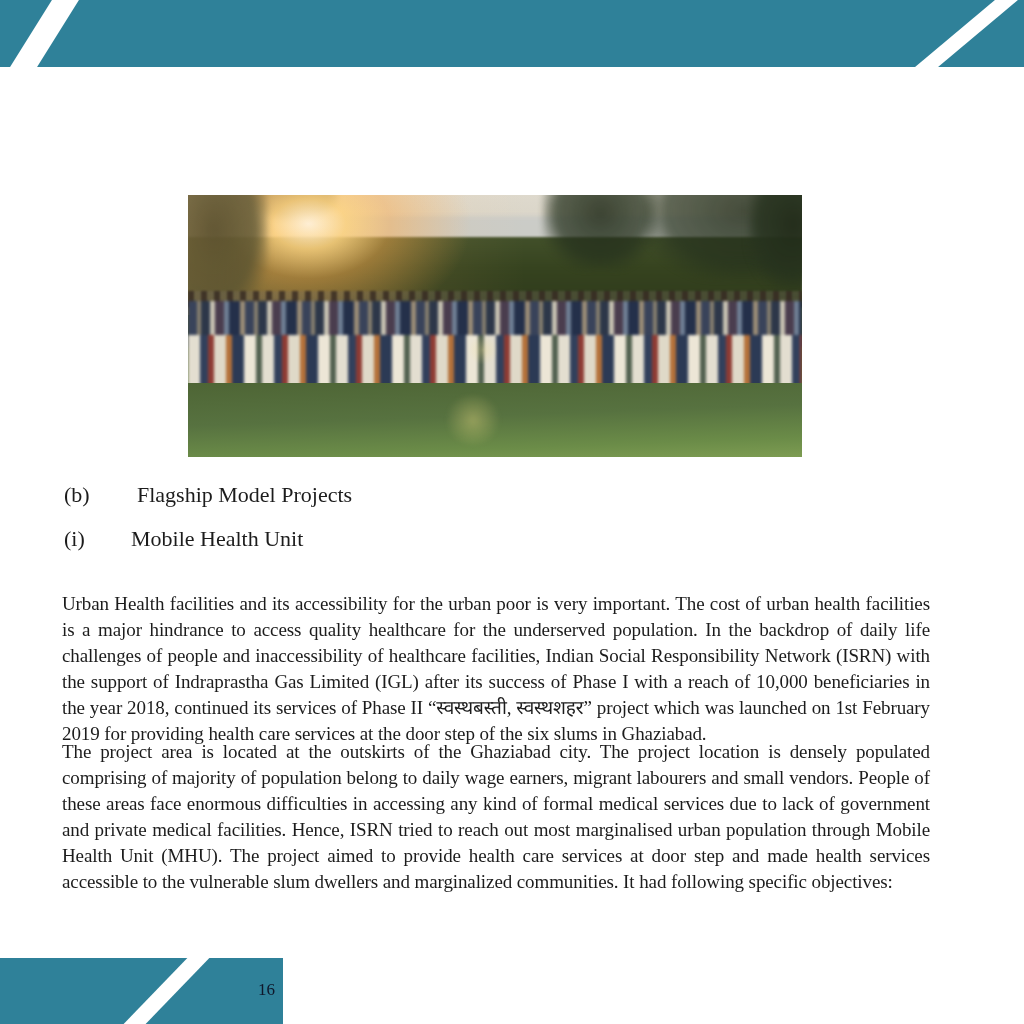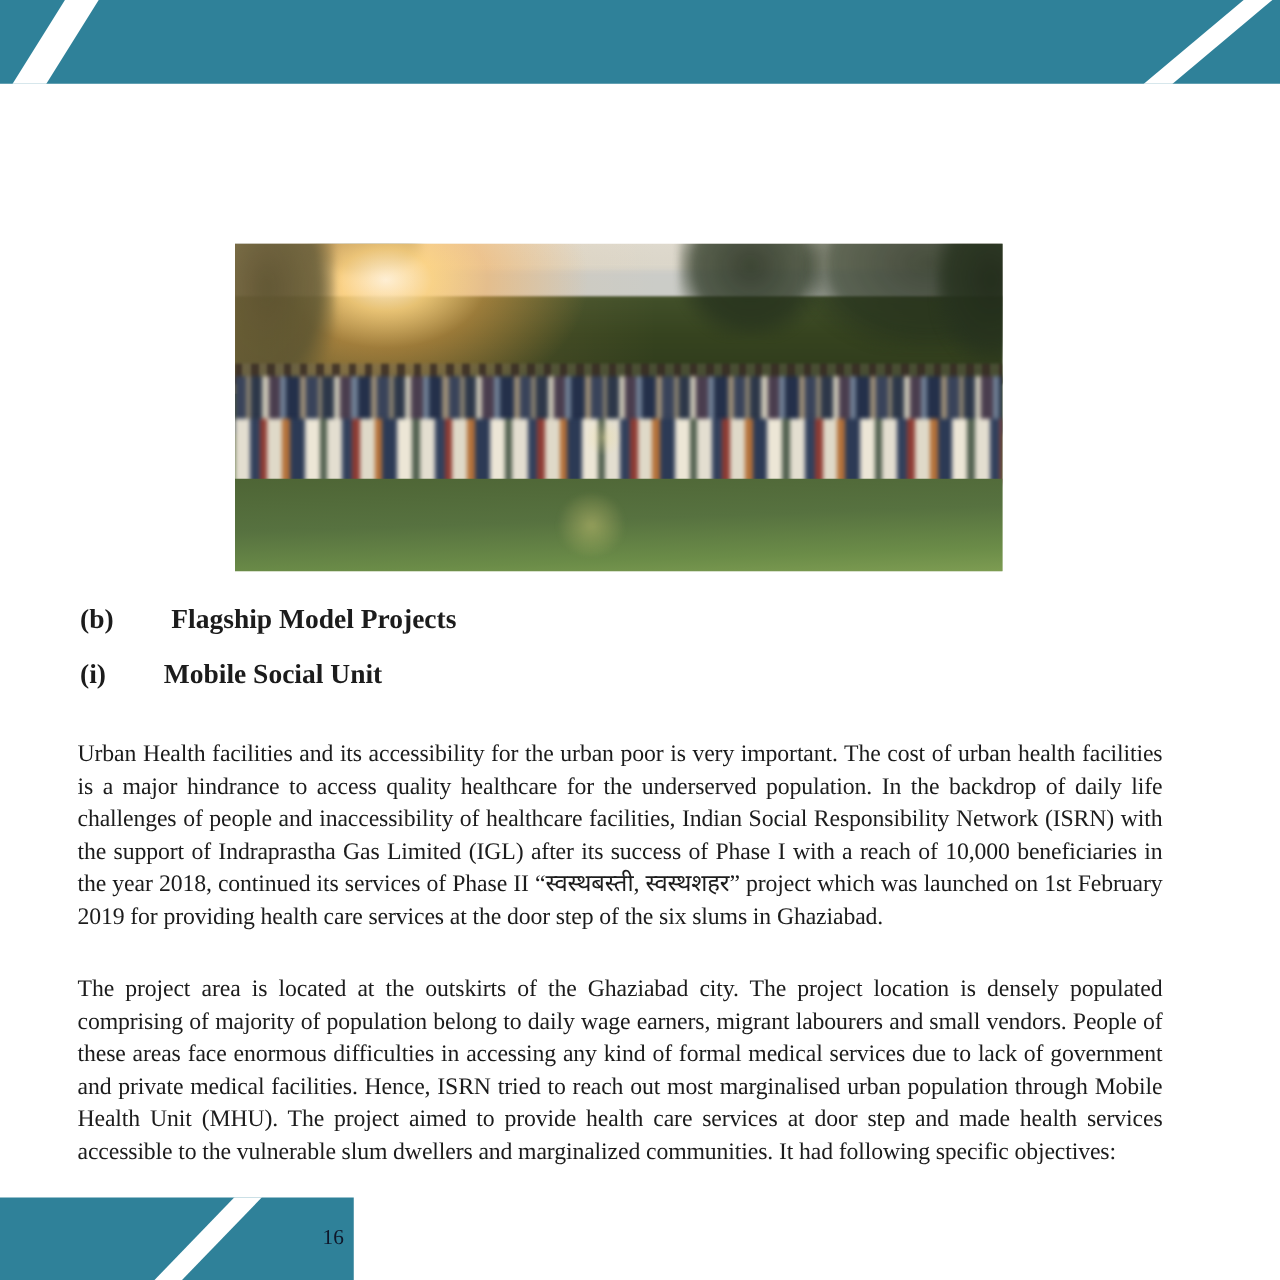--- a/index.html
+++ b/index.html
@@ -46,34 +46,34 @@
     background:repeating-linear-gradient(90deg,#39435a 0 9px,#87806f 9px 13px,#2d3749 13px 22px,#c9c4b4 22px 27px,#4a3d4e 27px 36px,#6f7f94 36px 41px,#24304a 41px 52px,#9b8d77 52px 57px);}
   #ph-row-seated{left:0;top:140px;width:614px;height:52px;filter:blur(1.5px);
     background:repeating-linear-gradient(90deg,#e3ded0 0 12px,#32405c 12px 20px,#8e3b33 20px 26px,#dfd9c8 26px 38px,#b4713a 38px 44px,#2c3a55 44px 56px,#ece6d6 56px 68px,#51604f 68px 74px);}
   #ph-grass{left:0;top:188px;width:614px;height:74px;
     background:linear-gradient(178deg,#4e6535 0%,#577240 45%,#6b8c48 80%,#7d9c52 100%);}
   #ph-flare-low{left:255px;top:200px;width:60px;height:50px;border-radius:50%;
     background:radial-gradient(circle,rgba(235,220,130,.4) 0%,rgba(235,220,130,0) 70%);filter:blur(2px);}
   #ph-flare-mid{left:280px;top:140px;width:30px;height:30px;border-radius:50%;
     background:radial-gradient(circle,rgba(240,225,150,.35) 0%,rgba(240,225,150,0) 70%);}
   
-  .heading{position:absolute;left:64px;font-weight:bold;font-size:22px;line-height:26px;
+  .heading{position:absolute;left:64px;font-weight:normal;font-size:22px;line-height:26px;
     font-family:"Liberation Serif",serif;white-space:nowrap;}
   #heading-b{top:482px;}
   #heading-i{top:526px;}
   .heading .lbl{display:inline-block;}
   #heading-b .lbl{width:73px;}
   #heading-i .lbl{width:67px;}
   
   .para{
     position:absolute;left:62px;width:868px;font-size:19px;line-height:26px;
     text-align:justify;text-justify:inter-word;letter-spacing:-0.1px;
   }
   #para-1{top:572px;}
-  #para-2{top:760px;}
+  #para-2{top:720px;}
 </style>
 </head>
 <body>
 
 <div class="band" id="header-band">
   <div class="stripe" id="header-stripe-left"></div>
   <div class="stripe" id="header-stripe-right"></div>
 </div>
 
 <div id="photo" role="img" aria-label="Group photograph of a large gathering of people seated and standing on a lawn in front of a hedge and trees at sunset">
@@ -91,21 +91,21 @@
   <div class="ph" id="ph-row-seated"></div>
   <div class="ph" id="ph-grass"></div>
   <div class="ph" id="ph-flare-low"></div>
   <div class="ph" id="ph-flare-mid"></div>
 </div>
 
 <div class="heading" id="heading-b">
   <span class="lbl">(b)</span><span>Flagship Model Projects</span>
 </div>
 <div class="heading" id="heading-i">
-  <span class="lbl">(i)</span><span>Mobile Social Unit</span>
+  <span class="lbl">(i)</span><span>Mobile Health Unit</span>
 </div>
 
 <p class="para" id="para-1">Urban Health facilities and its accessibility for the urban poor is very important. The cost of urban health facilities is a major hindrance to access quality healthcare for the underserved population. In the backdrop of daily life challenges of people and inaccessibility of healthcare facilities, Indian Social Responsibility Network (ISRN) with the support of Indraprastha Gas Limited (IGL) after its success of Phase I with a reach of 10,000 beneficiaries in the year 2018, continued its services of Phase II “स्वस्थबस्ती, स्वस्थशहर” project which was launched on 1st February 2019 for providing health care services at the door step of the six slums in Ghaziabad.</p>
 <p class="para" id="para-2">The project area is located at the outskirts of the Ghaziabad city. The project location is densely populated comprising of majority of population belong to daily wage earners, migrant labourers and small vendors. People of these areas face enormous difficulties in accessing any kind of formal medical services due to lack of government and private medical facilities. Hence, ISRN tried to reach out most marginalised urban population through Mobile Health Unit (MHU). The project aimed to provide health care services at door step and made health services accessible to the vulnerable slum dwellers and marginalized communities. It had following specific objectives:</p>
 
 <div class="band" id="footer-band">
   <div class="stripe" id="footer-stripe"></div>
   <div id="page-number">16</div>
 </div>
 

